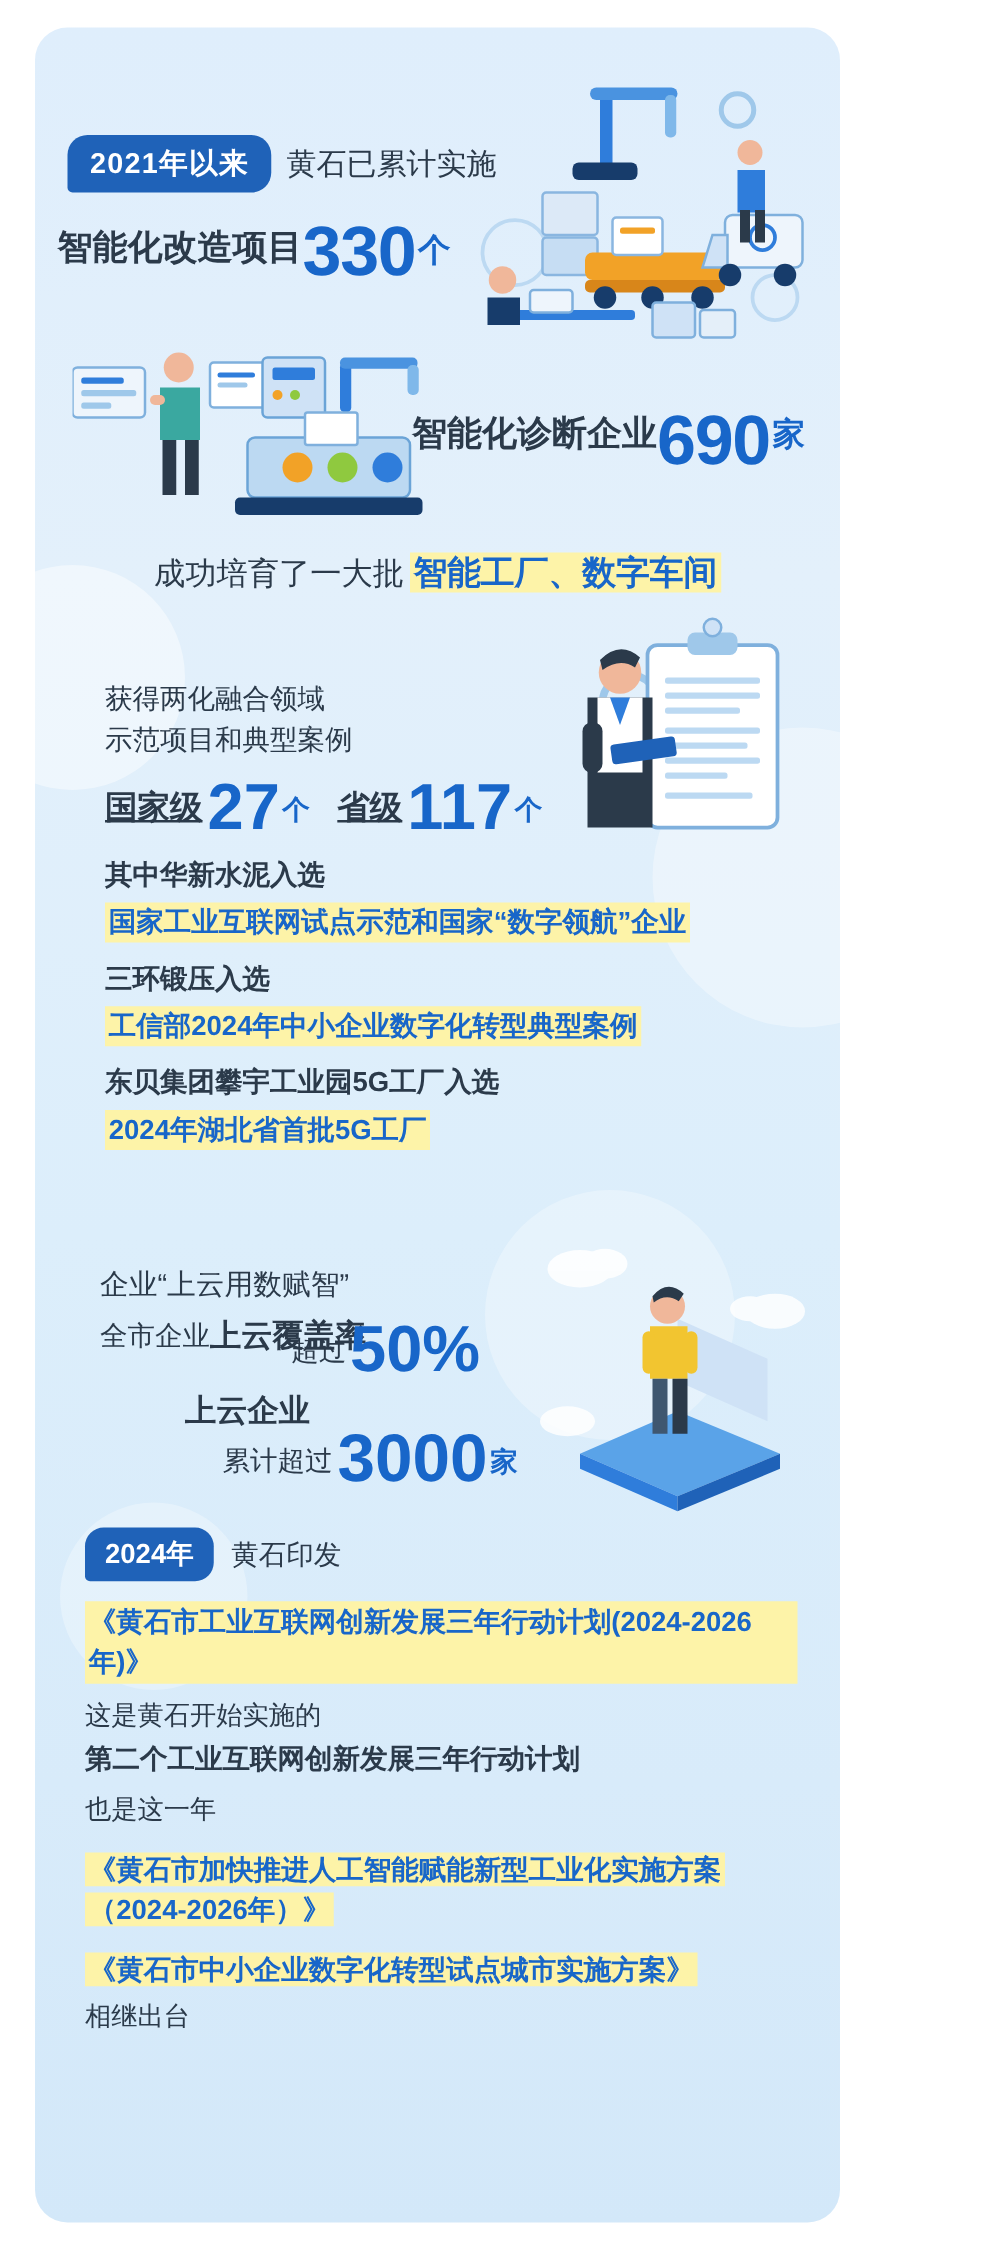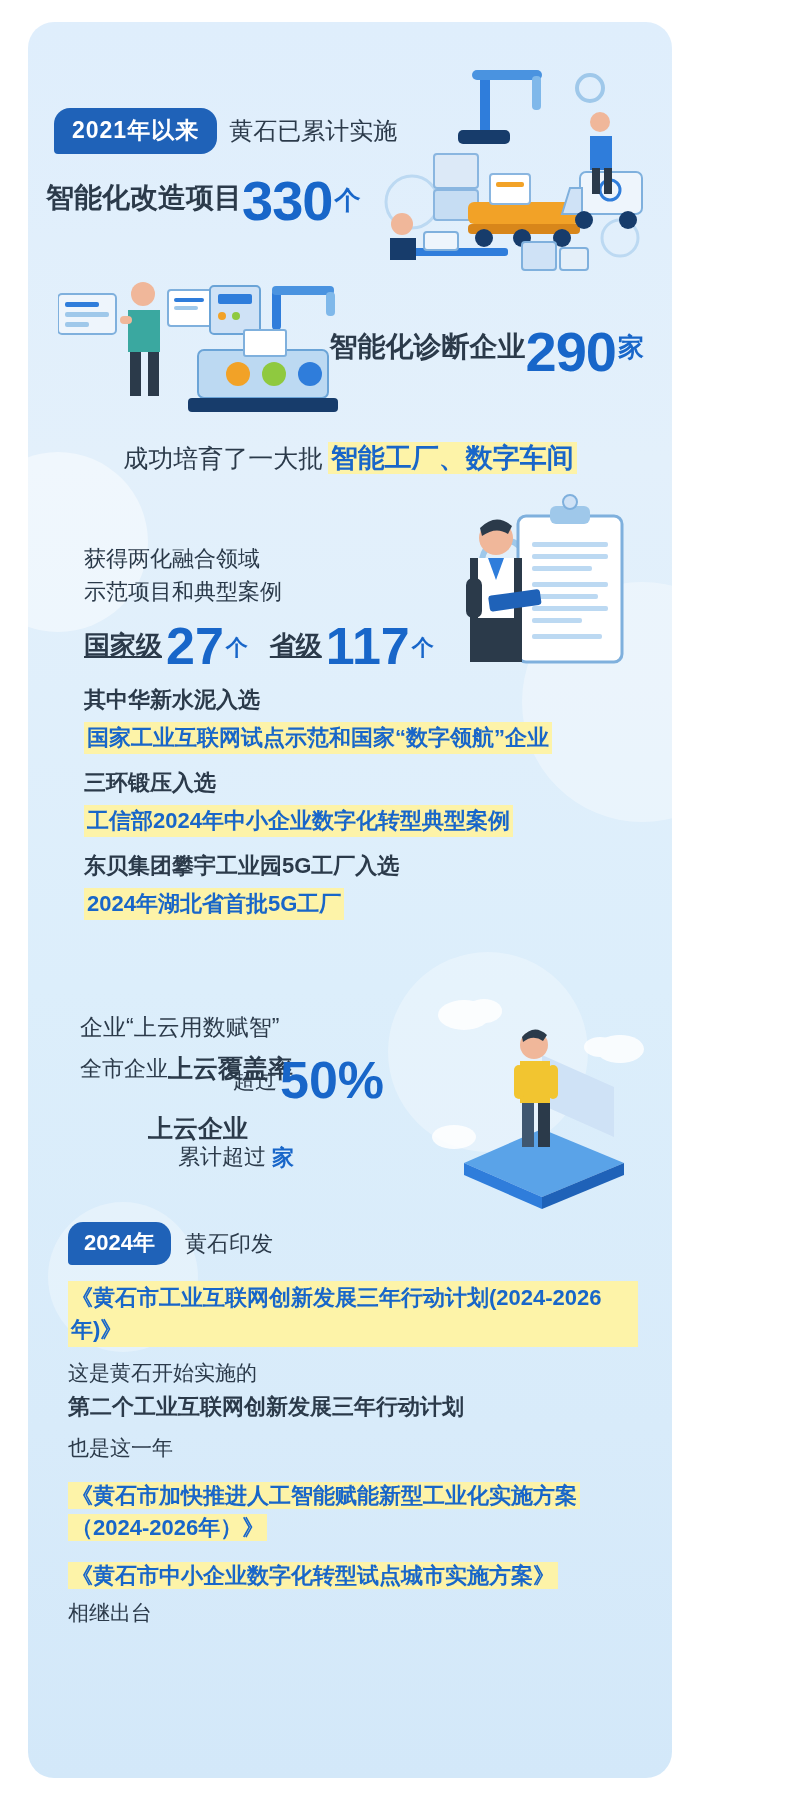--- a/index.html
+++ b/index.html
@@ -323,21 +323,21 @@
         <rect x="214" y="14" width="62" height="9" rx="4" fill="#4a93e0"></rect>
         <rect x="268" y="20" width="9" height="24" rx="4" fill="#7fb8ea"></rect>
 
         <rect x="186" y="58" width="42" height="26" rx="2" fill="#ffffff" stroke="#7fb0dd" stroke-width="2"></rect>
       </svg>
     </div>
 
     <div class="s2-text">
       <div class="s2-line2">
         <span class="lab">智能化诊断企业</span>
-        <span class="bignum">290</span>
+        <span class="bignum">690</span>
         <span class="unit">家</span>
       </div>
     </div>
   </div>
 
   <div class="sec3">
     <span class="s3-line">成功培育了一大批</span>
     <span class="s3-strong hl-y">智能工厂、数字车间</span>
   </div>
 
@@ -434,20 +434,21 @@
 
     <div class="s5-r1b">
       <span class="sm">超过</span>
       <span class="num">50%</span>
     </div>
 
     <div class="s5-r2">上云企业</div>
 
     <div class="s5-r3">
       <span class="sm">累计超过</span>
+      <span class="num">3000</span>
       <span class="u">家</span>
     </div>
   </div>
 
   <div class="sec6">
     <div class="s6-head">
       <span class="pill2">2024年</span>
       <span class="sub">黄石印发</span>
     </div>
 

